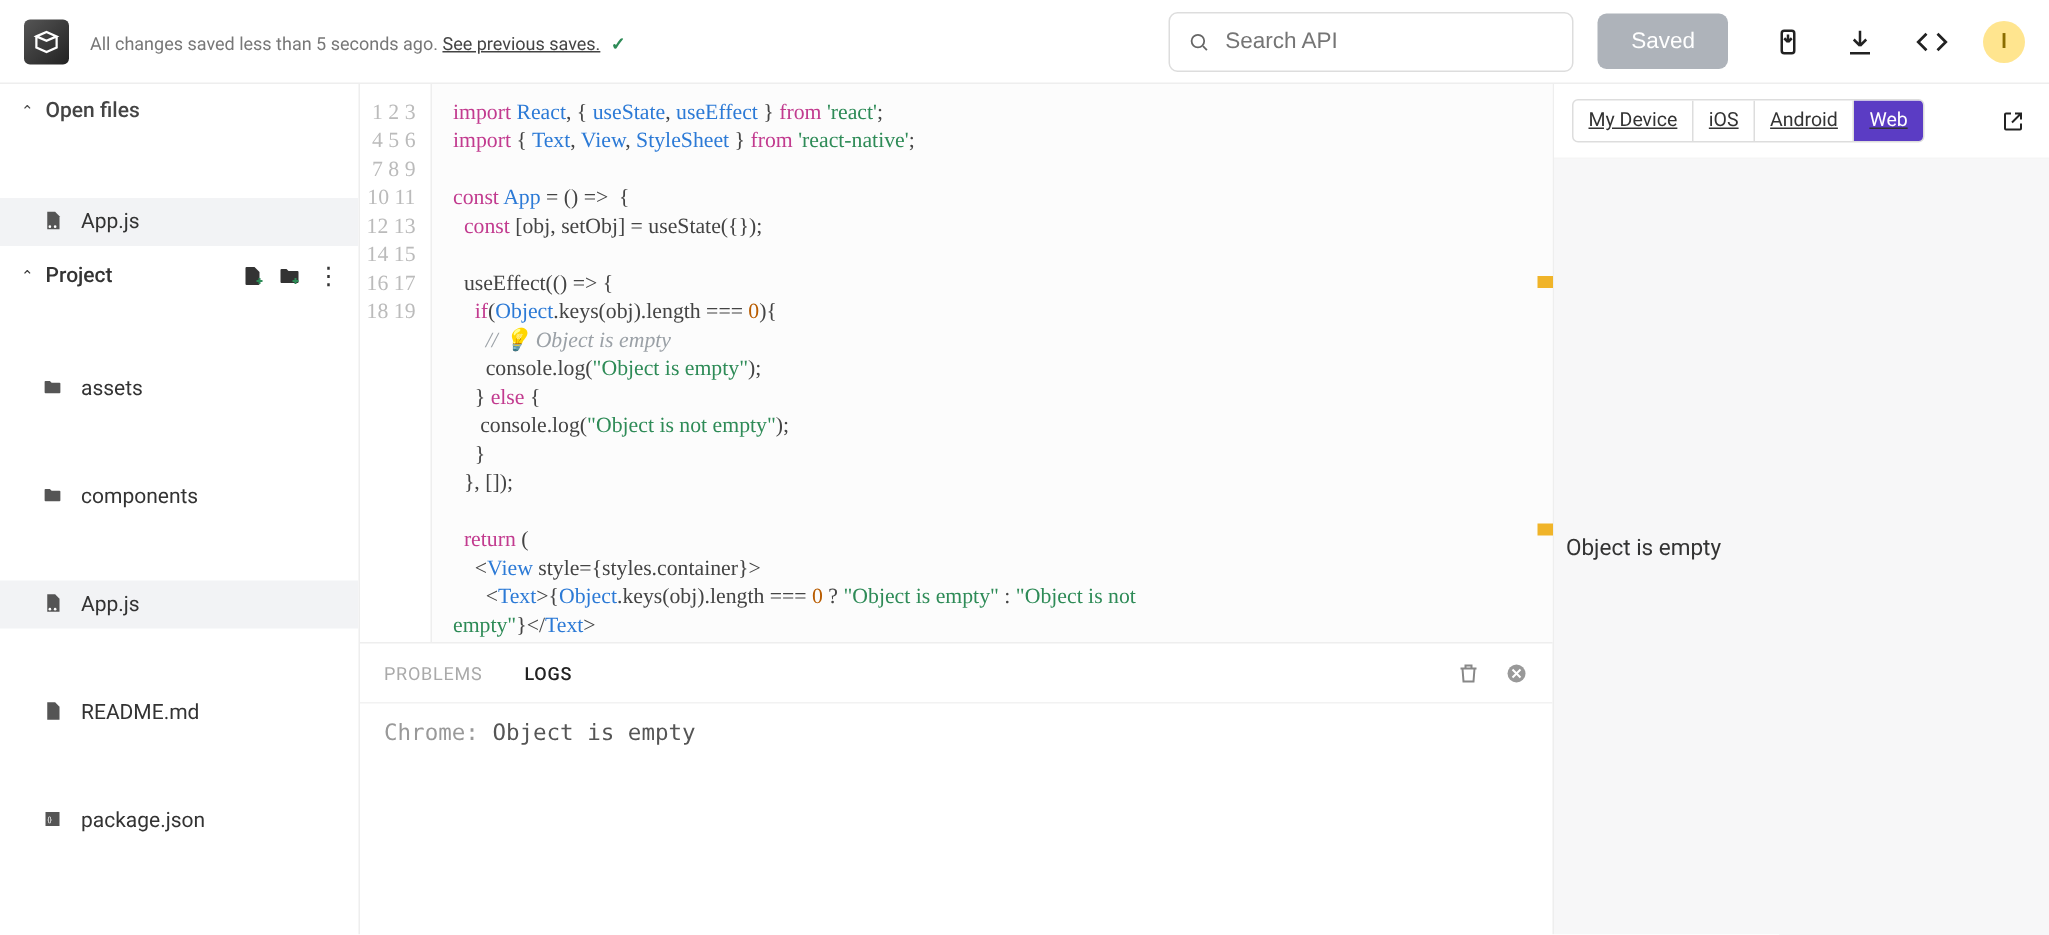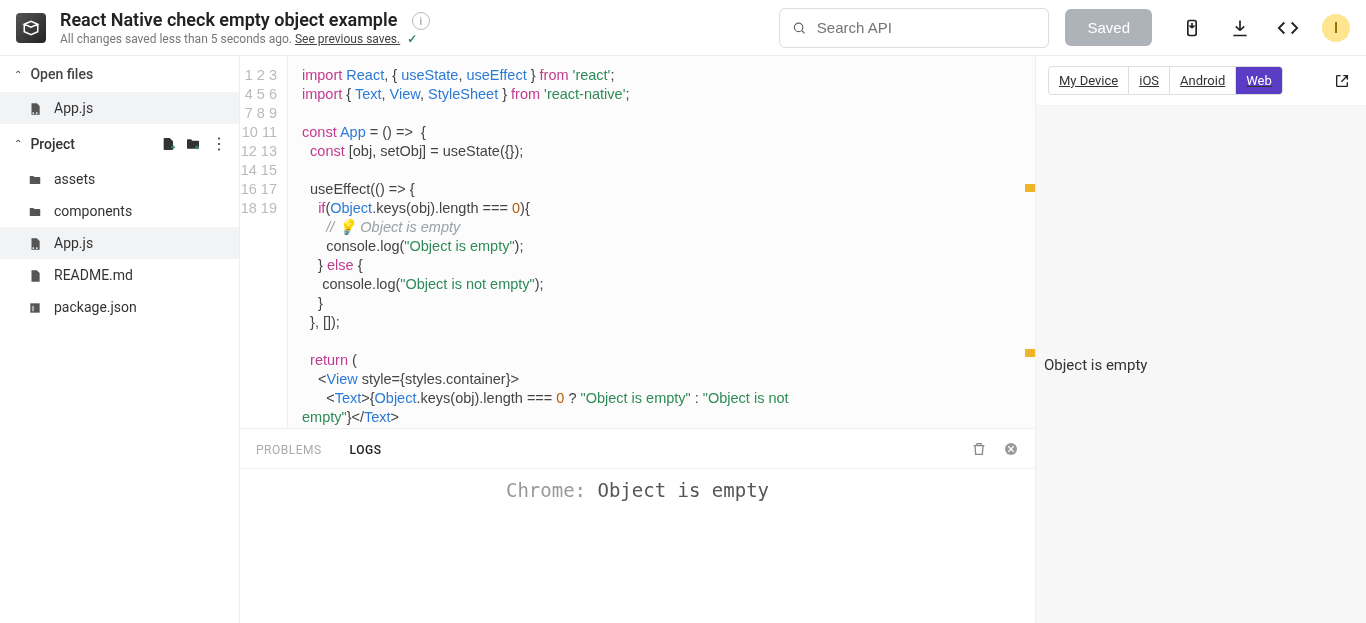--- a/index.html
+++ b/index.html
@@ -16,46 +16,46 @@
   .search { display:flex; align-items:center; width:270px; height:40px; border:1px solid #ddd; border-radius:6px; padding:0 12px; color:#888; margin-right:16px;}
   .search input { border:none; outline:none; font-size:15px; color:#555; width:100%; background:transparent;}
   .search svg { margin-right:10px; color:#666;}
   .saved-btn { background:#aeb3ba; color:#fff; border:none; border-radius:6px; padding:10px 22px; font-size:15px; font-weight:500; margin-right:16px; cursor:default;}
   .hicon { width:24px; height:24px; margin:0 12px; display:inline-flex; align-items:center; justify-content:center; color:#222; cursor:pointer;}
   .avatar { width:28px; height:28px; border-radius:50%; background:#ffe58f; display:inline-flex; align-items:center; justify-content:center; font-weight:600; color:#8a6d00; margin-left:10px;}
   .body { display:flex; flex:1; min-height:0;}
   .sidebar { width:240px; border-right:1px solid #eee; display:flex; flex-direction:column; font-size:14px; color:#333; overflow:hidden;}
   .section-header { display:flex; align-items:center; padding:10px 14px; font-weight:500; color:#444; cursor:pointer;}
   .section-header .chev { margin-right:8px; font-size:10px;}
-  .file-item { display:flex; align-items:flex-end; padding:8px 14px 8px 28px; cursor:pointer;}
+  .file-item { display:flex; align-items:flex-start; padding:8px 14px 8px 28px; cursor:pointer;margin-top:40px;}
   .file-item.active { background:#f2f3f5;}
   .file-item .ficon { width:16px; margin-right:10px; color:#555; display:inline-flex; align-items:center;}
   .proj-header { display:flex; align-items:center; padding:10px 10px 10px 14px;}
   .proj-header .label { flex:1; font-weight:500;}
   .proj-header .picon { width:20px; margin-left:4px; color:#333; cursor:pointer; display:inline-flex;}
   .center { flex:1; display:flex; flex-direction:column; min-width:0; border-right:1px solid #eee;}
-  .editor { flex:1; display:flex; background:#fcfcfc; overflow:hidden; position:relative; font-family: Liberation Sans, sans-serif; font-size:14.5px; line-height:19px;}
+  .editor { flex:1; display:flex; background:#fcfcfc; overflow:hidden; position:relative; font-family: Liberation Serif, serif; font-size:14.5px; line-height:19px;}
   .gutter { width:48px; background:#fff; text-align:right; color:#bbb; padding:10px 10px 10px 0; border-right:1px solid #eee; user-select:none;}
   .code { flex:1; padding:10px 14px; white-space:pre; color:#444; overflow:auto; position:relative;}
   .k-import { color:#c23b8f;}
   .k-var { color:#2c7ad6;}
   .k-str { color:#2e8b57;}
   .k-num { color:#b85c00;}
   .k-kw { color:#c23b8f;}
   .k-tag { color:#2c7ad6;}
   .k-comment { color:#9aa0a6; font-style:italic;}
   .warn-strip { position:absolute; right:0; top:0; width:14px; height:100%;}
   .warn-mark { position:absolute; right:0; width:10px; height:8px; background:#f0b429;}
   .panel { height:195px; border-top:1px solid #eee; display:flex; flex-direction:column;}
   .panel-tabs { display:flex; align-items:center; padding:0 16px; height:40px; border-bottom:1px solid #f2f2f2;}
   .ptab { margin-right:28px; font-size:12px; letter-spacing:0.5px; color:#aaa; cursor:pointer;}
   .ptab.active { color:#222; font-weight:500;}
   .panel-tabs .spacer { flex:1;}
   .panel-icon { color:#888; margin-left:16px; cursor:pointer; display:inline-flex;}
-  .panel-body { flex:1; padding:10px 16px; font-family: "SFMono-Regular", Consolas, monospace; font-size:19px; color:#555;text-align:center;}
+  .panel-body { flex:1; padding:10px 16px; font-family: "SFMono-Regular", Consolas, monospace; font-size:15px; color:#555;}
   .panel-body .src { color:#999;}
   .preview { width:330px; display:flex; flex-direction:column;}
   .preview-header { display:flex; align-items:center; padding:10px 12px; gap:0; border-bottom:1px solid #f5f5f5;}
   .seg { display:flex; border:1px solid #ddd; border-radius:4px; overflow:hidden; font-size:13px;text-decoration:underline;}
   .seg div { padding:6px 10px; cursor:pointer; color:#333; border-right:1px solid #ddd;}
   .seg div:last-child{border-right:none;}
   .seg div.active { background:#5b3cc4; color:#fff;}
   .preview-header .spacer{flex:1;}
   .preview-output { flex:1; background:#f7f7f8; display:flex; align-items:center; justify-content:flex-start; padding-left:8px; color:#333; font-size:15px;}
   .check { color:#2e8b57; font-weight:bold; margin-left:4px;}
@@ -66,24 +66,20 @@
 
 <div class="app">
 
   <div class="header">
     <div class="logo">
       <svg width="18" height="18" viewBox="0 0 24 24" fill="none" stroke="#fff" stroke-width="2">
           <path d="M3 7l9-4 9 4-9 4-9-4zM3 7v10l9 4 9-4V7"></path>
         </svg>
     </div>
     <div class="title-block">
-      <div class="title">
-        <span>React Native check empty object example</span>
-        <span class="info-icon">i</span>
-      </div>
       <div class="subtitle">
         <span>All changes saved less than 5 seconds ago. </span><a>See previous saves.</a>
         <span class="check">✓</span>
       </div>
     </div>
     <div class="header-spacer"></div>
     <div class="search">
       <svg width="16" height="16" viewBox="0 0 24 24" fill="none" stroke="currentColor" stroke-width="2">
           <circle cx="11" cy="11" r="7"></circle>
           <path d="M21 21l-4.35-4.35"></path>

